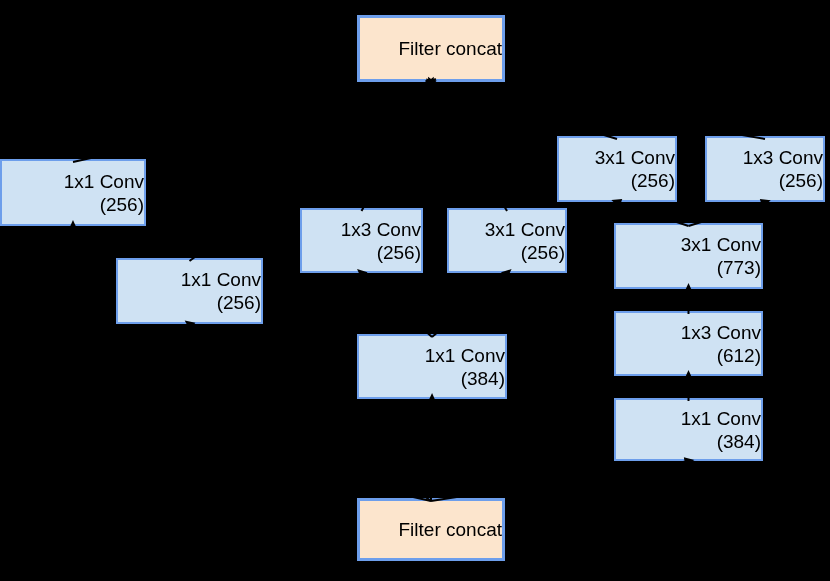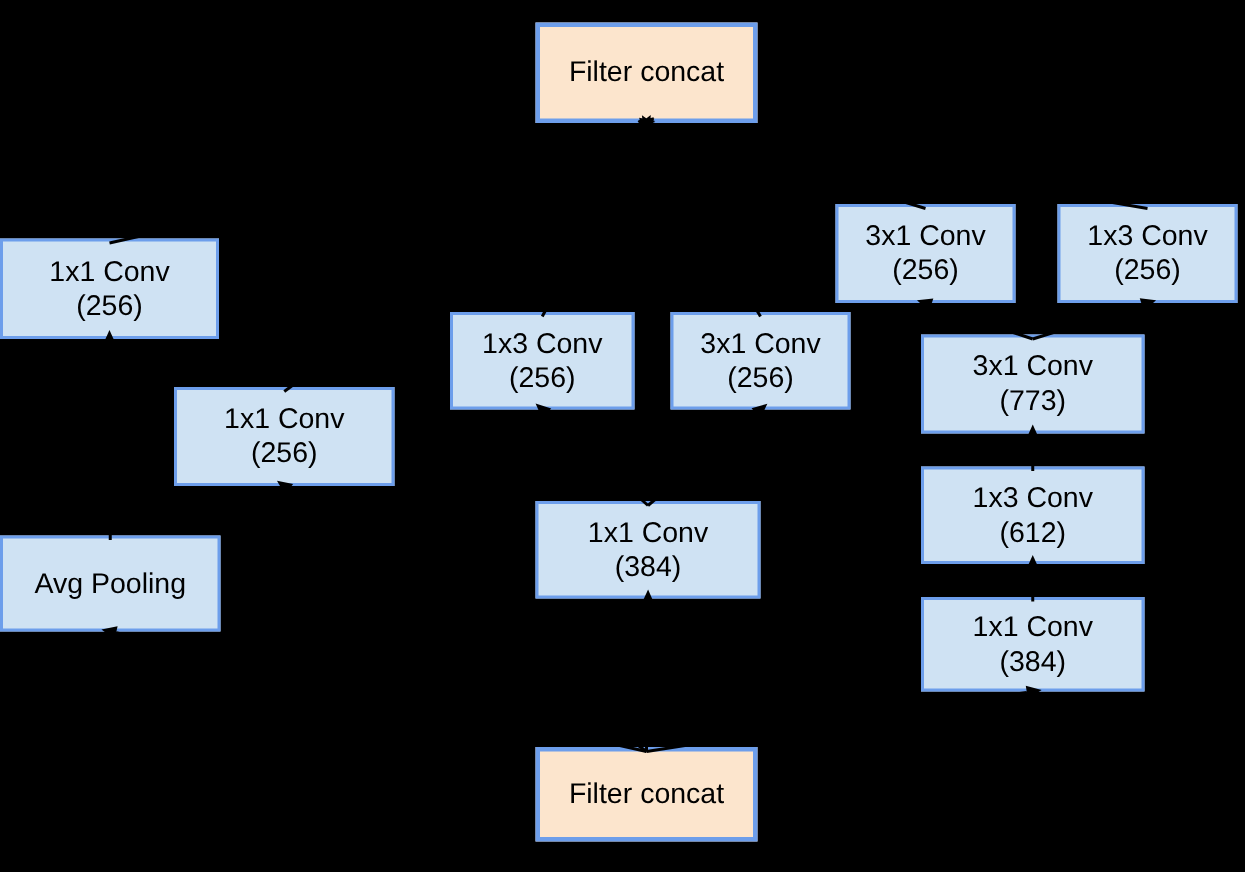--- a/index.html
+++ b/index.html
@@ -13,21 +13,21 @@
     height: 581px;
     background: var(--bg, #000000);
     overflow: hidden;
     font-family: "Liberation Sans", sans-serif;
   }
   .node {
     position: absolute;
     box-sizing: border-box;
     display: flex;
     flex-direction: column;
-    align-items: center;
+    align-items: flex-end;
     justify-content: center;
     text-align: center;
     color: var(--text, #000000);
     font-size: 19px;
     line-height: 23px;
     z-index: 2;
   }
   .node.conv {
     background: var(--conv-fill, #cfe2f3);
     border: 2px solid var(--conv-border, #6d9eeb);
@@ -56,23 +56,20 @@
   <div class="node conv" style="left:0px; top:159px; width:146px; height:67px">
     <span>1x1 Conv</span>
     <span>(256)</span>
   </div>
 
   <div class="node conv" style="left:116px; top:258px; width:147px; height:66px">
     <span>1x1 Conv</span>
     <span>(256)</span>
   </div>
 
-  <div class="node conv" style="left:0px; top:357px; width:147px; height:64px">
-    <span>Avg Pooling</span>
-  </div>
 
   <div class="node conv" style="left:300px; top:208px; width:123px; height:65px">
     <span>1x3 Conv</span>
     <span>(256)</span>
   </div>
 
   <div class="node conv" style="left:447px; top:208px; width:120px; height:65px">
     <span>3x1 Conv</span>
     <span>(256)</span>
   </div>

